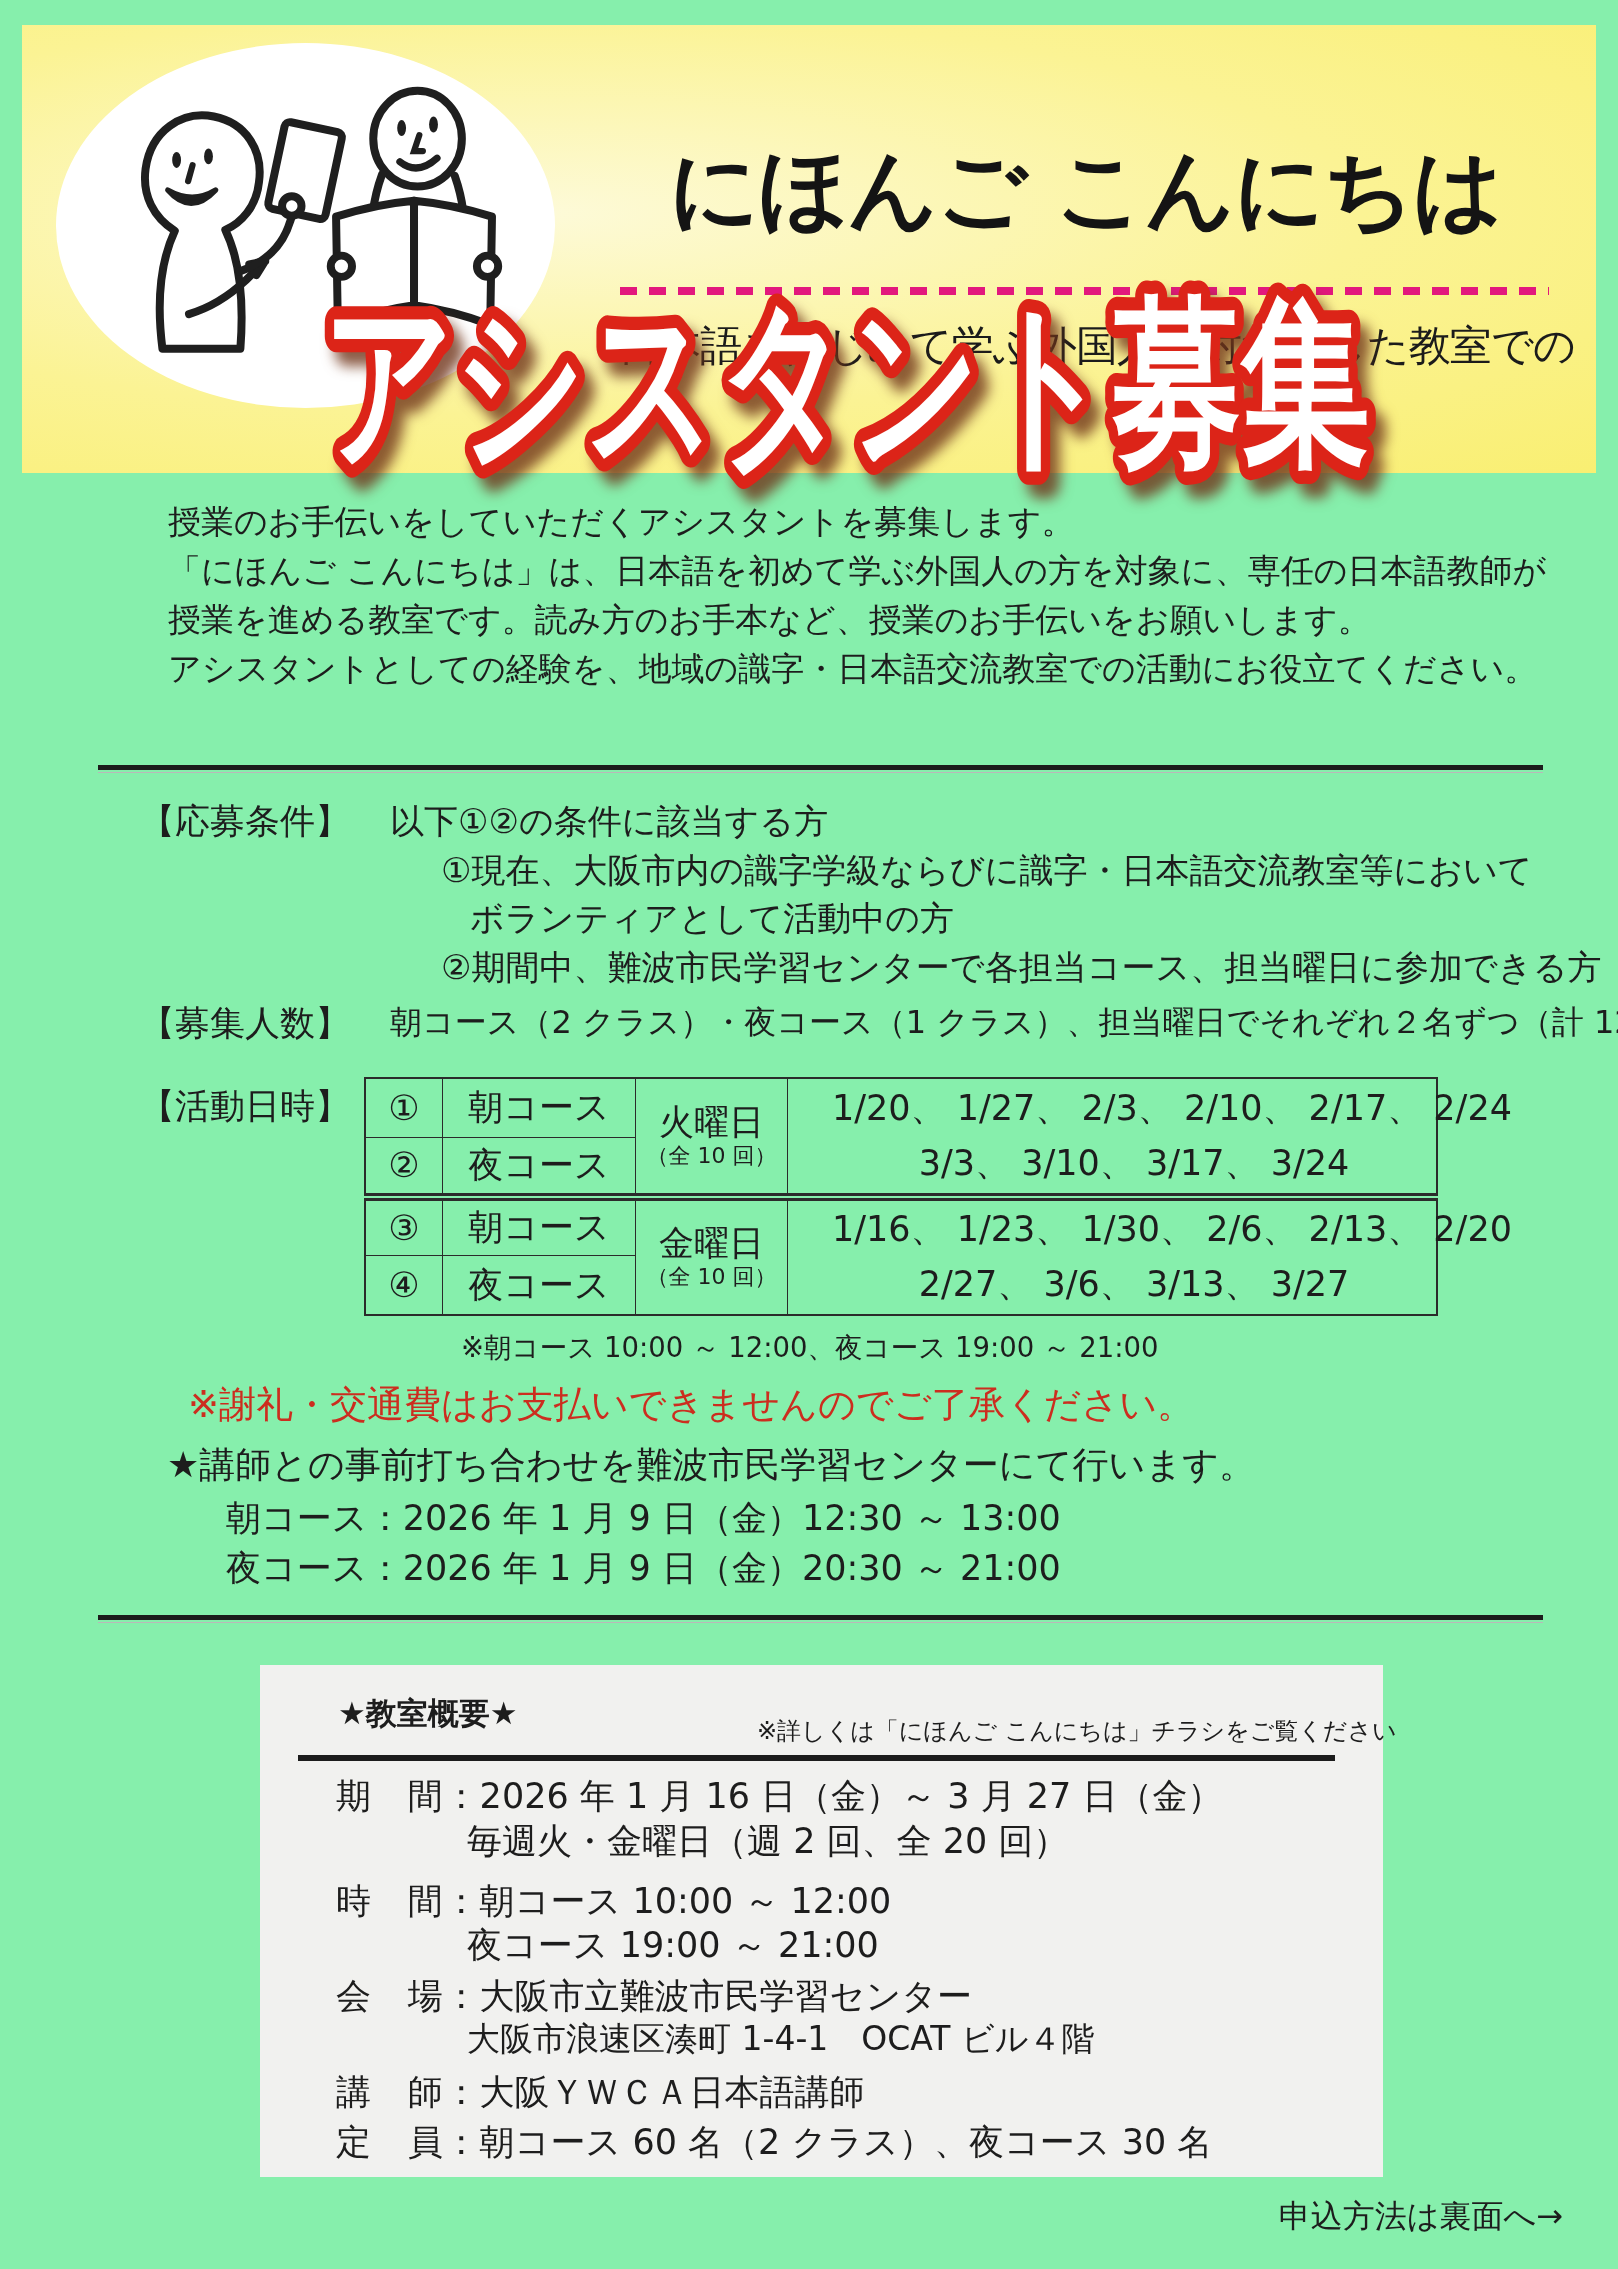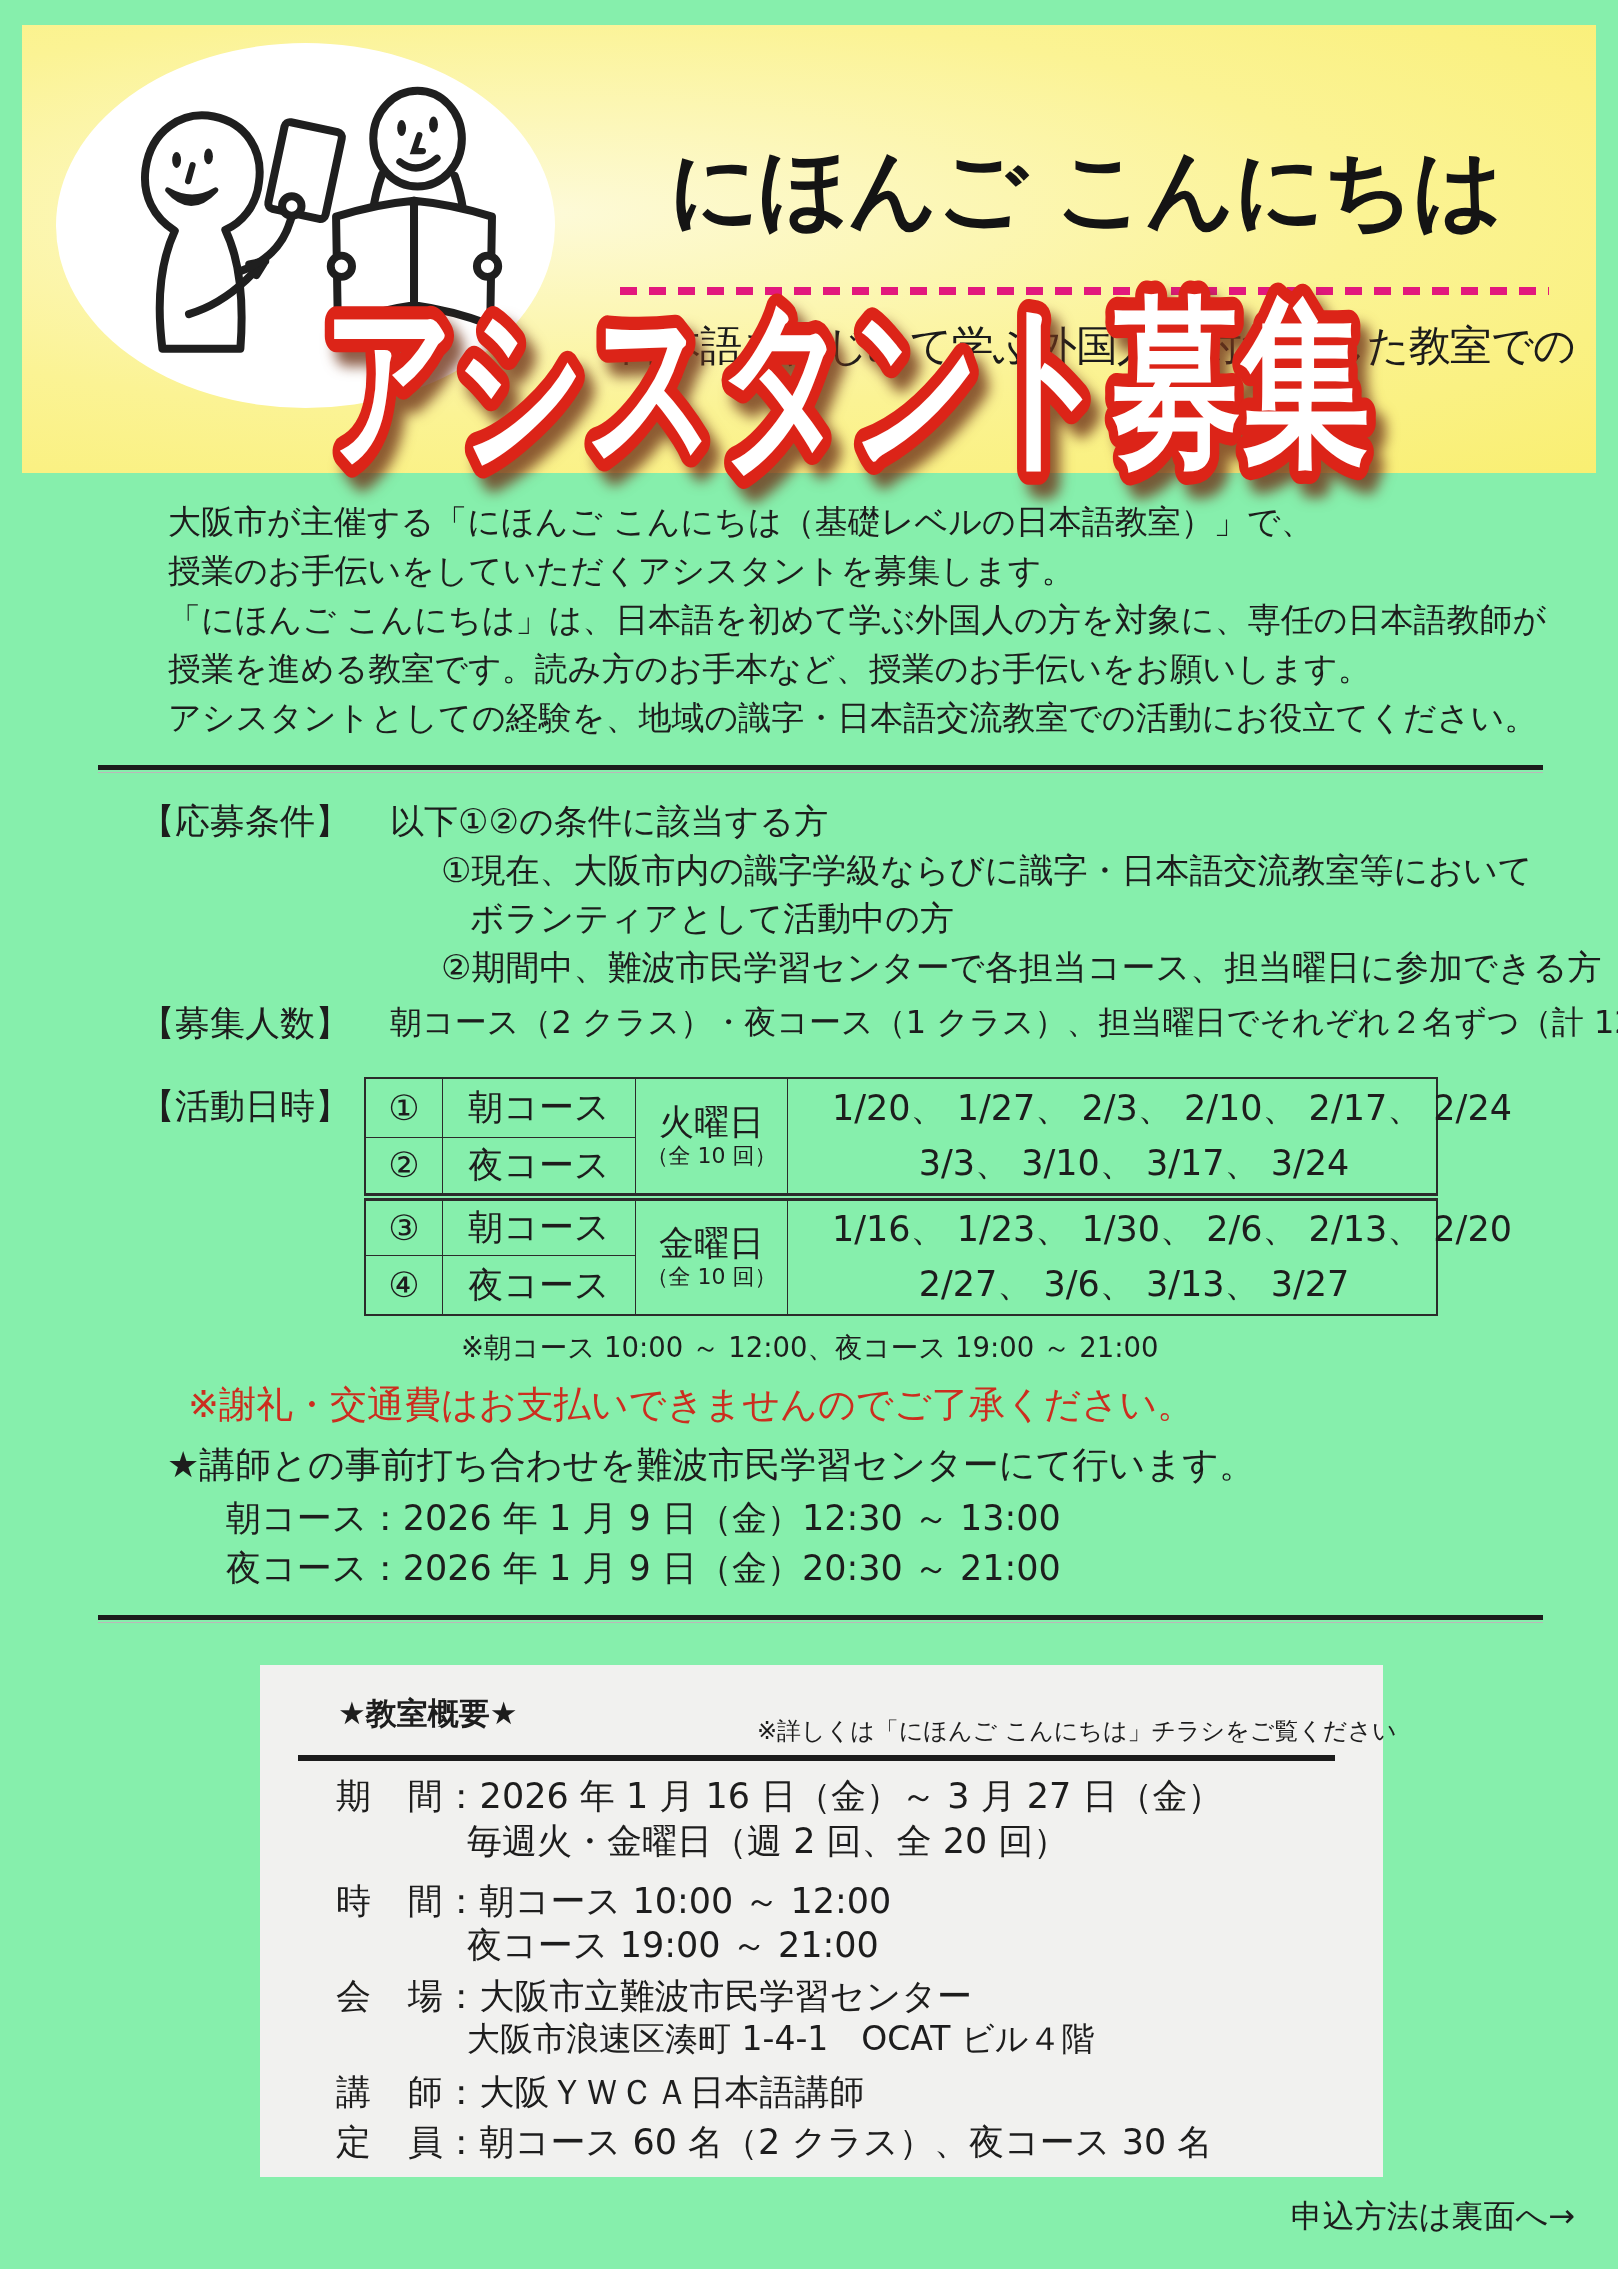--- a/index.html
+++ b/index.html
@@ -72,21 +72,21 @@
   
   .overview{
     position:absolute;left:260px;top:1665px;width:1123px;height:512px;
     background:#f1f1ef;
   }
   .ov-title{position:absolute;left:78px;top:28px;font-size:31px;font-weight:bold;white-space:nowrap;}
   .ov-note{position:absolute;left:497px;top:50px;font-size:24px;white-space:nowrap;}
   .ov-rule{position:absolute;left:38px;top:90px;width:1037px;height:6.2px;background:#1c1c1c;}
   .ov-line{position:absolute;font-size:35px;white-space:nowrap;}
   .ov-label{letter-spacing:0.9px;}
-  .footer-note{position:absolute;right:43px;top:2195px;font-size:32px;white-space:nowrap;}
+  .footer-note{position:absolute;right:55px;top:2195px;font-size:32px;white-space:nowrap;}
 </style>
 </head>
 <body>
 
 <div class="page">
 
   <div class="banner">
 
     <div class="oval">
       <svg width="499" height="365" viewBox="0 0 563 412">
@@ -131,21 +131,20 @@
     <div class="banner-title">にほんご こんにちは</div>
     <div class="pink-dashes"></div>
     <div class="banner-subtitle">日本語をはじめて学ぶ外国人を対象にした教室での</div>
 
     <svg class="big-title-svg" viewBox="0 0 1230 310">
       <text x="615" y="232" text-anchor="middle" textLength="1180" lengthAdjust="spacingAndGlyphs" font-family="DejaVu Sans, sans-serif" font-size="205" font-weight="bold" fill="#ffffff" stroke="#dc2418" stroke-width="30" stroke-linejoin="round" paint-order="stroke fill">アシスタント募集</text>
     </svg>
   </div>
 
   <div class="intro">
-    <div>大阪市が主催する「にほんご こんにちは（基礎レベルの日本語教室）」で、</div>
     <div>授業のお手伝いをしていただくアシスタントを募集します。</div>
     <div>「にほんご こんにちは」は、日本語を初めて学ぶ外国人の方を対象に、専任の日本語教師が</div>
     <div>授業を進める教室です。読み方のお手本など、授業のお手伝いをお願いします。</div>
     <div>アシスタントとしての経験を、地域の識字・日本語交流教室での活動にお役立てください。</div>
   </div>
 
   <div class="rule rule1"></div>
 
   <div class="sect-label" style="top:798px;">【応募条件】</div>
   <div class="sect-text" style="left:390px;top:799px;">以下①②の条件に該当する方</div>

